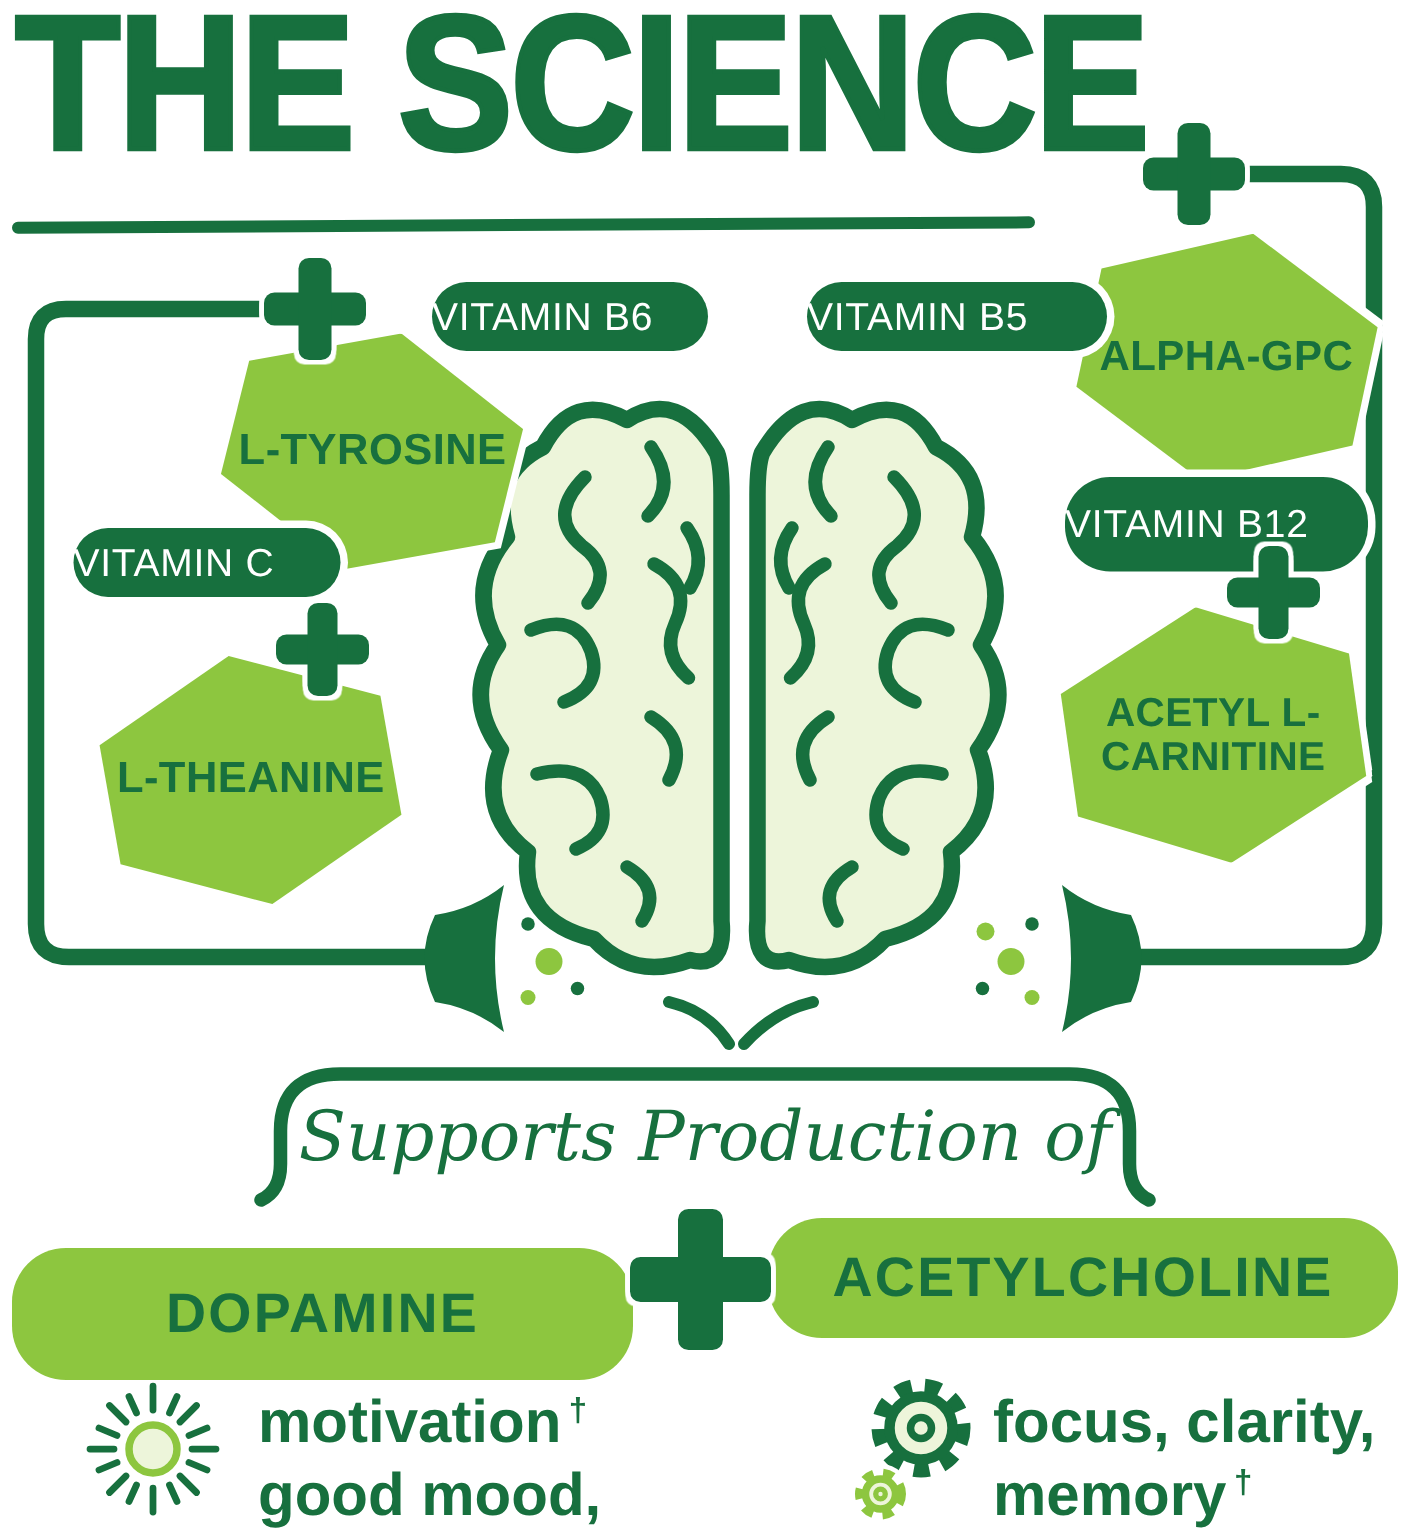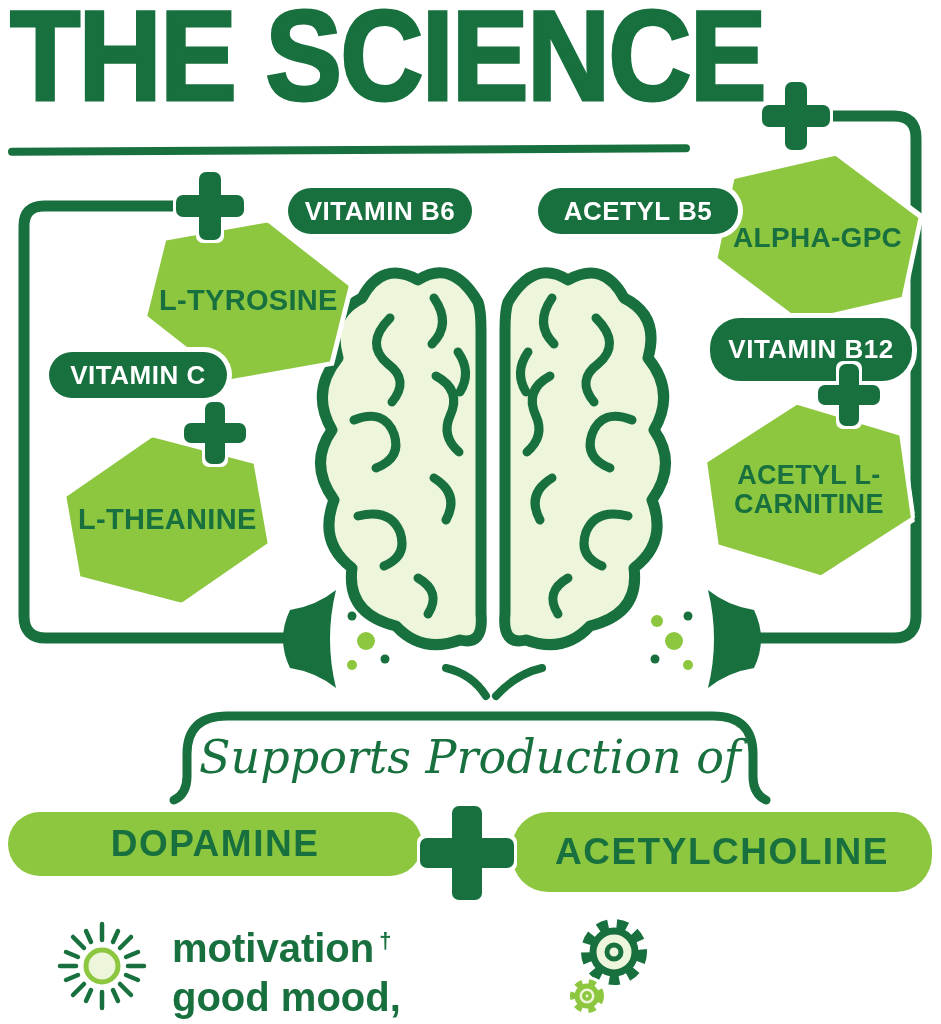--- a/index.html
+++ b/index.html
@@ -13,21 +13,21 @@
   svg{display:block;}
   .art{position:absolute;left:0;top:0;}
 
   .title{position:absolute;left:10px;top:-8px;margin:0;font-weight:bold;font-size:128px;line-height:1;
          color:var(--dg);letter-spacing:-2px;transform:scaleX(.9);transform-origin:left top;
          -webkit-text-stroke:3px var(--dg);font-family:"Liberation Sans",sans-serif;}
   .rule{position:absolute;left:8px;top:146px;width:682px;height:8px;background:var(--dg);
         border-radius:4px;transform:rotate(-.3deg);}
 
   .pill{position:absolute;background:var(--dg);color:#fff;border-radius:30px;display:flex;
-        align-items:center;justify-content:center;font-weight:bold;font-size:26px;letter-spacing:.5px;
+        align-items:center;font-weight:normal;font-size:26px;letter-spacing:.5px;
         box-shadow:0 0 0 5px #fff;z-index:3;white-space:nowrap;}
 
   .hexwrap{position:absolute;z-index:2;
     filter:drop-shadow(0 4px 0 #fff) drop-shadow(0 -4px 0 #fff) drop-shadow(4px 0 0 #fff) drop-shadow(-4px 0 0 #fff);}
   .hex{width:100%;height:100%;background:var(--lg);display:flex;align-items:center;justify-content:center;
        clip-path:polygon(50% 0,99% 26%,99% 74%,50% 100%,1% 74%,1% 26%);transform:rotate(var(--rot,0deg));}
   .hex .hextext{transform:rotate(calc(-1 * var(--rot,0deg)));color:var(--dg);font-weight:bold;
        text-align:center;line-height:1.08;letter-spacing:.3px;}
 
   .plus{position:absolute;z-index:4;
@@ -167,37 +167,37 @@
       <span class="hextext" style="font-size:29px">L-THEANINE</span>
     </div>
   </div>
 
   <div class="hexwrap" style="left:722px;top:154px;width:192px;height:168px">
     <div class="hex" style="--rot:12deg">
       <span class="hextext" style="font-size:28px">ALPHA-GPC</span>
     </div>
   </div>
   <div class="pill" style="left:538px;top:188px;width:200px;height:46px">
-    <span>ACETYL B5</span>
+    <span>VITAMIN B5</span>
   </div>
   <div class="pill" style="left:710px;top:318px;width:202px;height:63px">
     <span>VITAMIN B12</span>
   </div>
   <div class="hexwrap" style="left:710px;top:404px;width:198px;height:172px">
     <div class="hex" style="--rot:-8deg">
       <span class="hextext" style="font-size:27px">
         <span style="display:block">ACETYL L-</span>
         <span style="display:block">CARNITINE</span>
       </span>
     </div>
   </div>
 
   <div class="supports">Supports Production of</div>
 
-  <div class="outbox" style="left:8px;top:812px;width:414px;height:64px">
+  <div class="outbox" style="left:8px;top:832px;width:414px;height:88px">
     <span>DOPAMINE</span>
   </div>
   <div class="outbox" style="left:512px;top:812px;width:420px;height:80px">
     <span>ACETYLCHOLINE</span>
   </div>
 
   <div class="icondiv" style="left:45px;top:916px;width:115px;height:100px">
     <svg width="115" height="100" viewBox="0 0 115 100">
       <g stroke="#17703e" stroke-width="4.5" stroke-linecap="round">
         <line x1="57" y1="24" x2="57" y2="8"></line>
@@ -233,14 +233,18 @@
         <circle cx="52" cy="40" r="7" fill="#edf5da" stroke="#17703e" stroke-width="5"></circle>
       </g>
       <circle cx="25" cy="84" r="20" fill="#fff"></circle>
       <g>
         <circle cx="25" cy="84" r="13" fill="none" stroke="#8dc63f" stroke-width="8" stroke-dasharray="6.5 6"></circle>
         <circle cx="25" cy="84" r="10" fill="#edf5da" stroke="#8dc63f" stroke-width="5"></circle>
         <circle cx="25" cy="84" r="3.2" fill="#edf5da" stroke="#8dc63f" stroke-width="3.5"></circle>
       </g>
     </svg>
   </div>
+  <div class="benefit" style="left:662px;top:924px;width:280px">
+    <div>focus, clarity,</div>
+    <div><span>memory</span><sup>†</sup></div>
+  </div>
 
 </div>
 
 </body></html>

